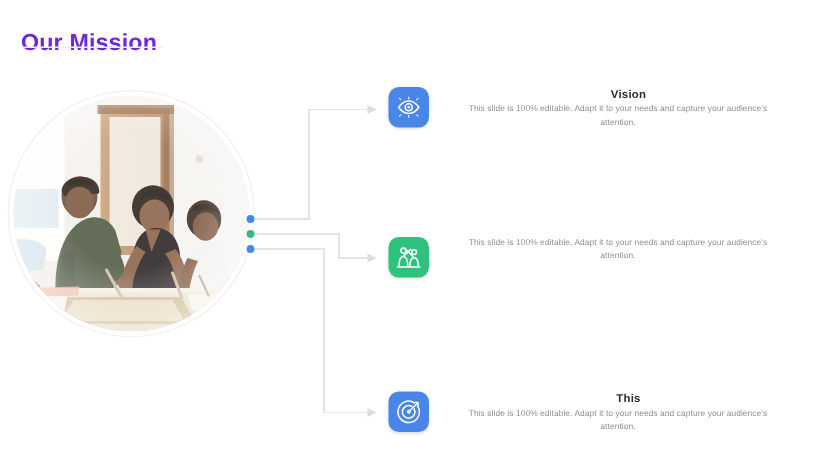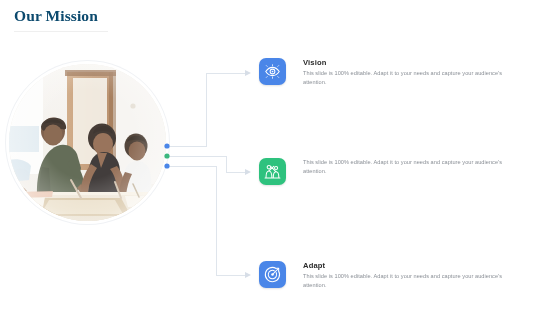--- a/index.html
+++ b/index.html
@@ -21,25 +21,25 @@
     width: 560px;
     height: 315px;
     background: #ffffff;
     overflow: hidden;
   }
 
   
   .title {
     position: absolute;
     left: 14px;
-    top: 7px;
-    font-family: Liberation Serif, serif;
+    top: 20px;
+    font-family: Liberation Sans, sans-serif;
     font-weight: bold;
     font-size: 15.5px;
-    color: #0c4a6e;
+    color: #6d28d9;
     letter-spacing: 0.1px;
     white-space: nowrap;
   }
   .title-rule {
     position: absolute;
     left: 14px;
     top: 31px;
     width: 94px;
     height: 1px;
     background: #efefef;
@@ -115,20 +115,21 @@
     justify-content: center;
     box-shadow: 0 1px 2px rgba(0,0,0,0.12);
   }
   .ico svg { display:block; }
 
   .row-text {
     position: absolute;
     left: 44px;
     top: -1px;
     width: 232px;
+    text-align: center;
   }
   .row-head {
     font-family: "Liberation Sans", sans-serif;
     font-weight: bold;
     font-size: 7.6px;
     color: #2b2b2b;
     line-height: 11px;
     letter-spacing: 0.15px;
   }
   .row-body {
@@ -302,18 +303,18 @@
         <g fill="none" stroke="#ffffff" stroke-width="1.3" stroke-linecap="round">
           <path d="M19.6 7.4 A9 9 0 1 1 16.6 4.4"></path>
           <path d="M16.6 9.6 A5.3 5.3 0 1 1 14.4 7.4"></path>
           <circle cx="12" cy="12" r="1.6" fill="#ffffff" stroke="none"></circle>
           <path d="M12 12 L19.6 4.4"></path>
           <path d="M17.2 4.2 L19.8 4.2 L19.8 6.8" stroke-linejoin="round"></path>
         </g>
       </svg>
     </div>
     <div class="row-text">
-      <div class="row-head">Adapt</div>
+      <div class="row-head">This</div>
       <div class="row-body">This slide is 100% editable. Adapt it to your needs and capture your audience's attention.</div>
     </div>
   </div>
 
 </div>
 
 </body></html>

